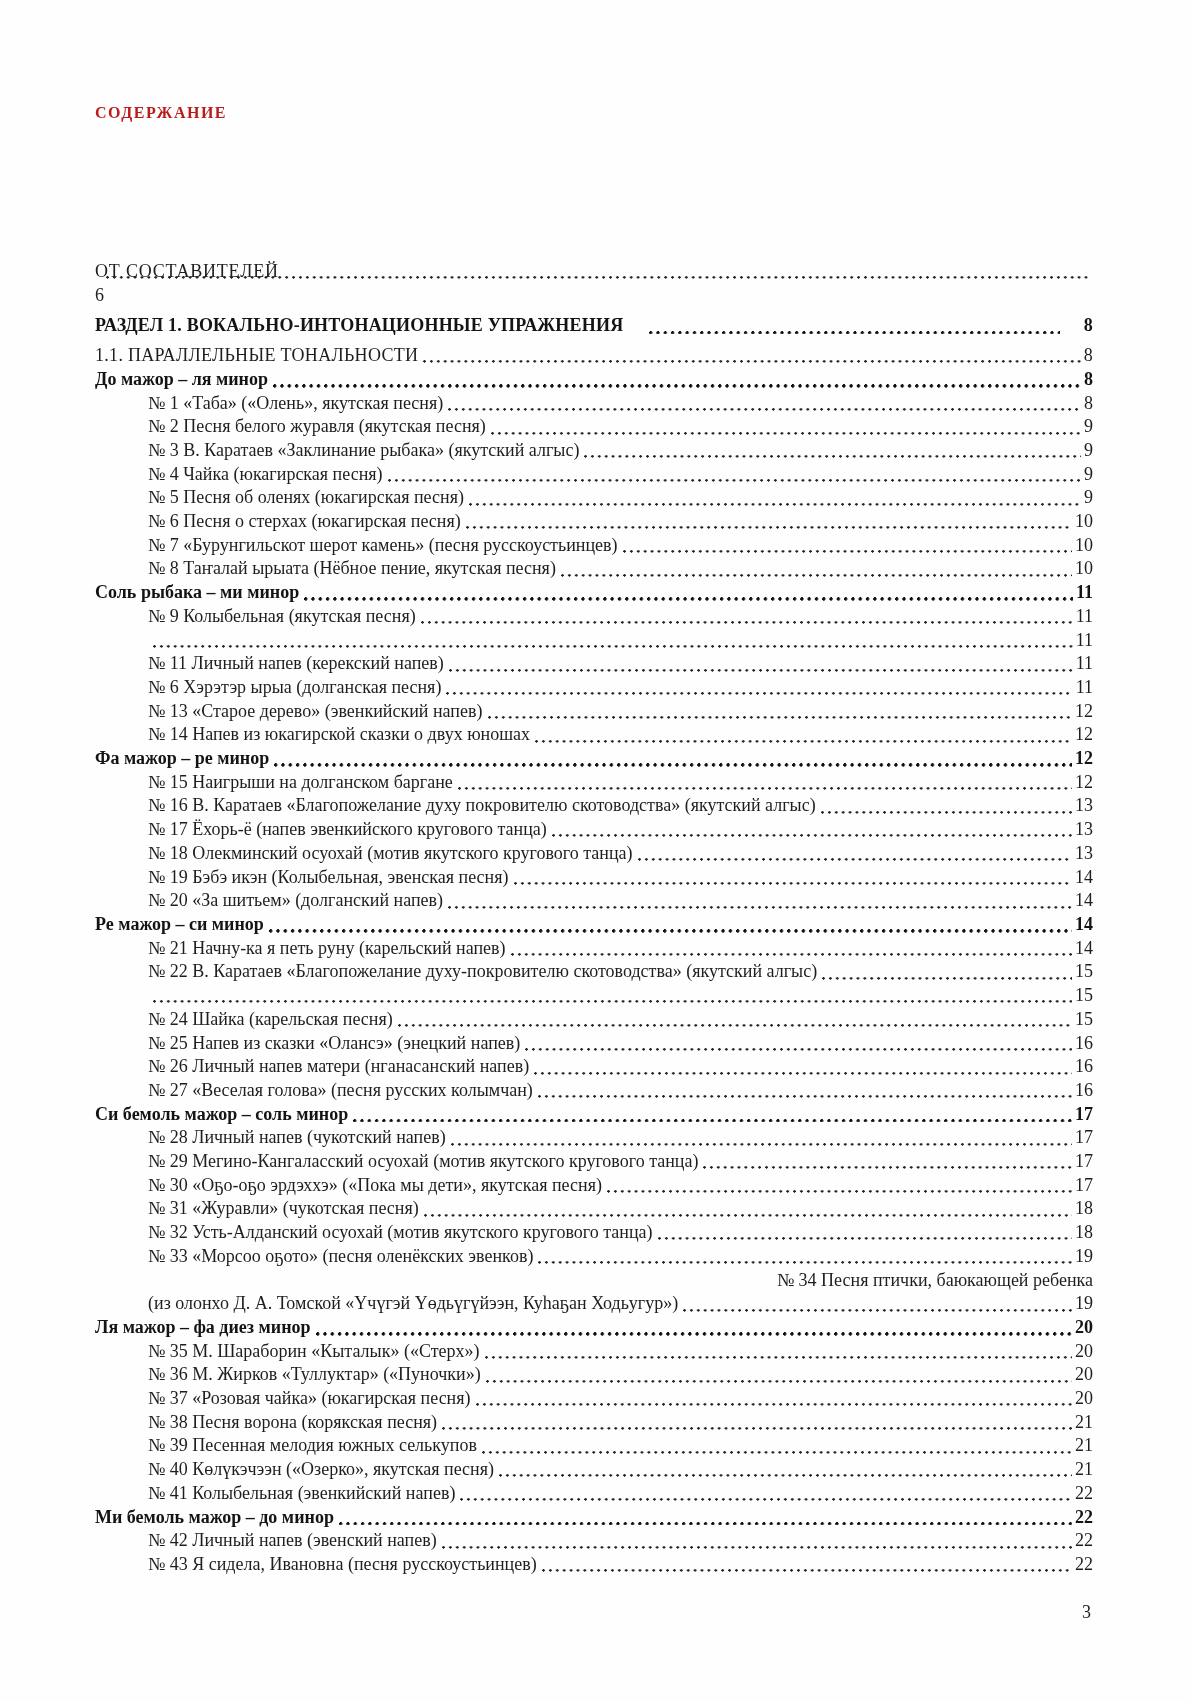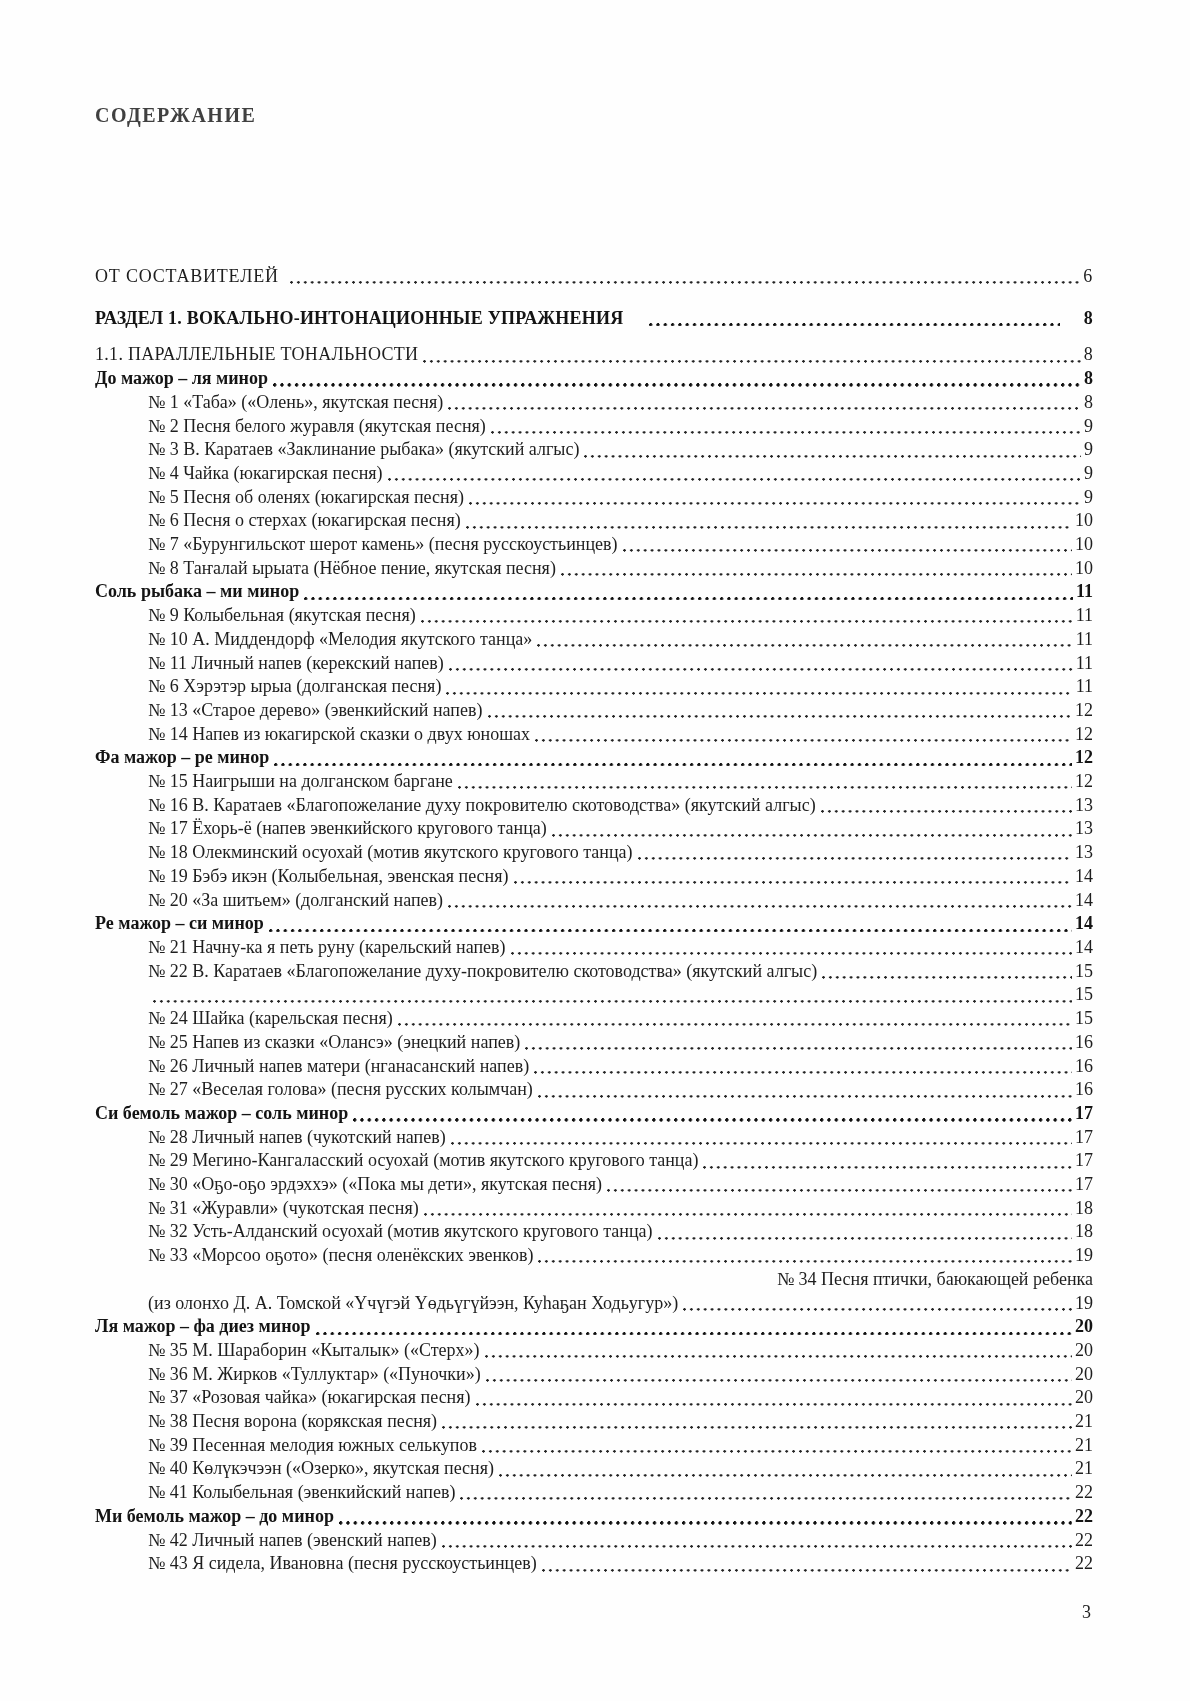--- a/index.html
+++ b/index.html
@@ -9,43 +9,43 @@
     height: 1701px;
     margin: 0 auto;
     background: #fefefe;
     font-family: "Liberation Serif", "DejaVu Serif", serif;
     color: #1e1e1e;
     box-sizing: border-box;
     padding: 104px 97px 0 95px;
     overflow: hidden;
   }
   .doc-title {
-    font-size: 20px;
+    font-size: 16px;
     font-weight: bold;
     letter-spacing: 1.5px;
-    color: #404040;
+    color: #b91c1c;
     margin: 0 0 138px 0;
   }
   .toc-list { width: 100%; }
   .toc-row {
     display: flex;
     align-items: baseline;
     font-size: 18px;
     line-height: 23.7px;
     white-space: nowrap;
   }
   .toc-row .toc-title-text { flex: 0 1 auto; overflow: hidden; }
   
   .entry, .entry-nopage, .entry-cont { padding-left: 53px; justify-content: flex-end; }
   
   .bold, .razdel-bold { font-weight: bold; color: #141414; }
   
-  .intro-caps { letter-spacing: 0.8px; margin-bottom: 18px; }
+  .intro-caps { letter-spacing: 0.8px; margin-bottom: 7px; flex-direction: column; }
   .intro-caps .leader { margin-left: 9px; }
-  .razdel-bold { margin-bottom: 13px; letter-spacing: 0.2px; gap: 21px; }
+  .razdel-bold { margin-bottom: 6px; letter-spacing: 0.2px; gap: 21px; }
   .caps { letter-spacing: 0.3px; }
   
   .leader { flex: 1 1 auto; min-width: 12px; position: relative; margin: 0 2px 0 3px; align-self: stretch; }
   .leader::after {
     content: "";
     position: absolute;
     left: 2px; right: 1px; bottom: 4px; height: 3.4px;
     background-image: radial-gradient(circle at 1.5px 1.6px, #242424 1.15px, rgba(0,0,0,0) 1.6px);
     background-size: 6.9px 3.4px;
     background-repeat: repeat-x;
@@ -133,21 +133,20 @@
         <span class="toc-title-text">Соль рыбака – ми минор</span>
         <span class="leader"></span>
         <span class="pagenum">11</span>
       </div>
       <div class="toc-row entry">
         <span class="toc-title-text">№ 9 Колыбельная (якутская песня)</span>
         <span class="leader"></span>
         <span class="pagenum">11</span>
       </div>
       <div class="toc-row entry">
-        <span class="toc-title-text">№ 10 А. Миддендорф «Мелодия якутского танца»</span>
         <span class="leader"></span>
         <span class="pagenum">11</span>
       </div>
       <div class="toc-row entry">
         <span class="toc-title-text">№ 11 Личный напев (керекский напев)</span>
         <span class="leader"></span>
         <span class="pagenum">11</span>
       </div>
       <div class="toc-row entry">
         <span class="toc-title-text">№ 6 Хэрэтэр ырыа (долганская песня)</span>

